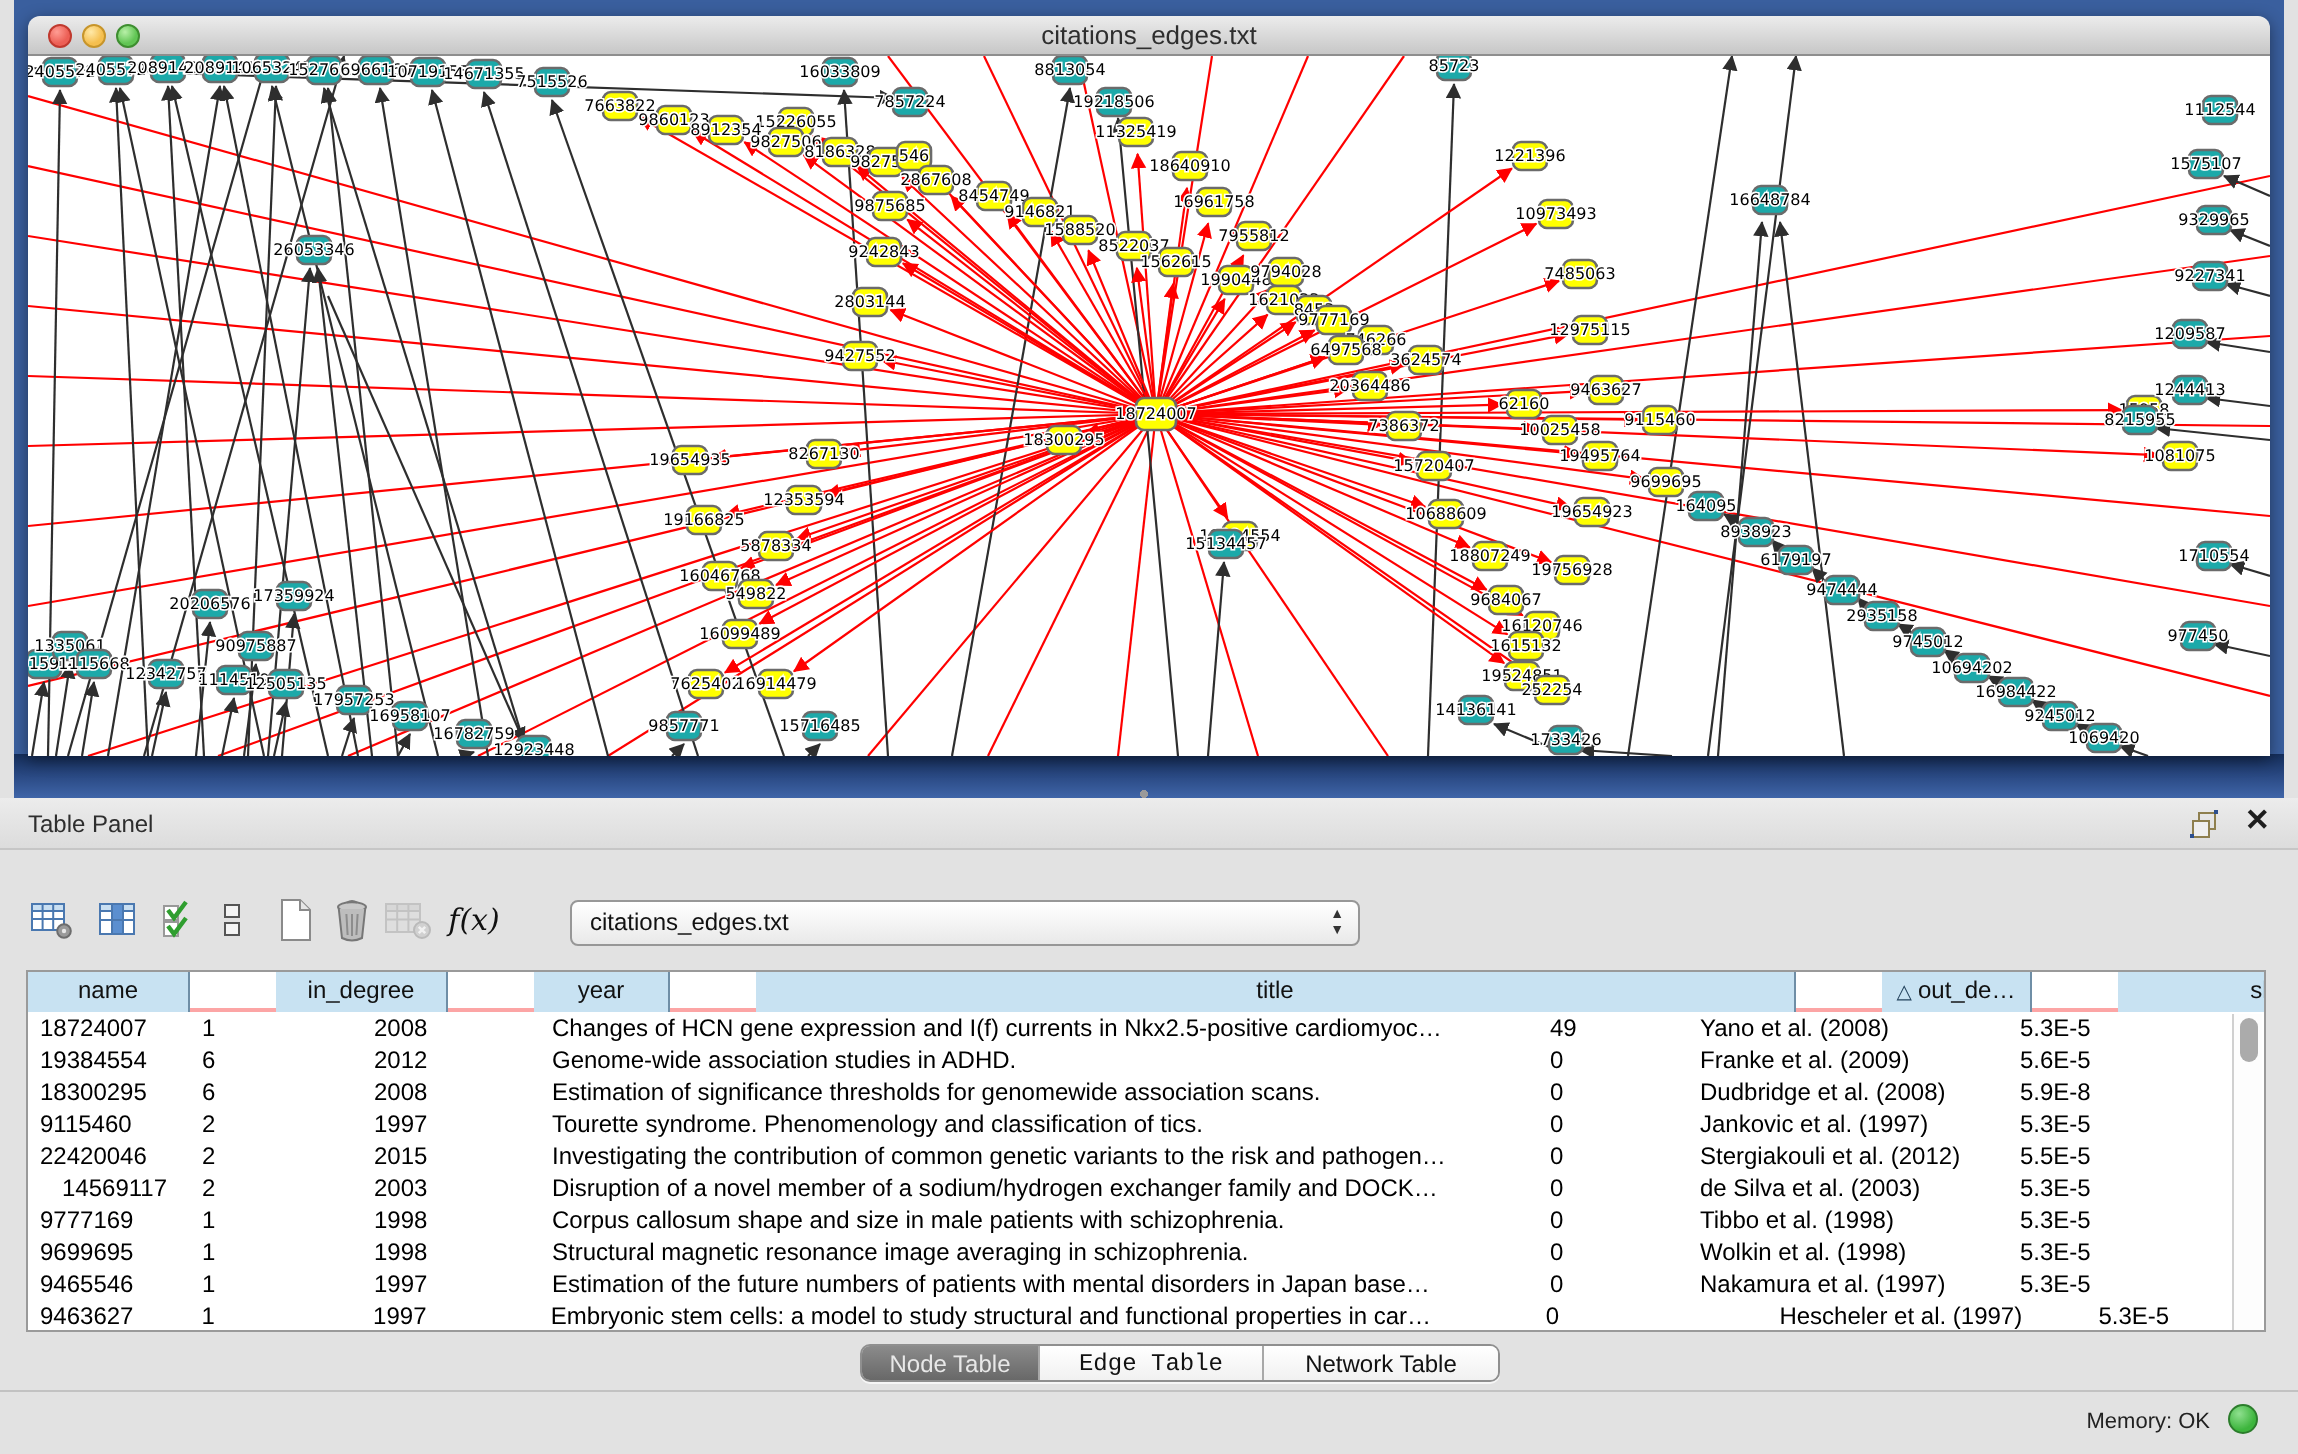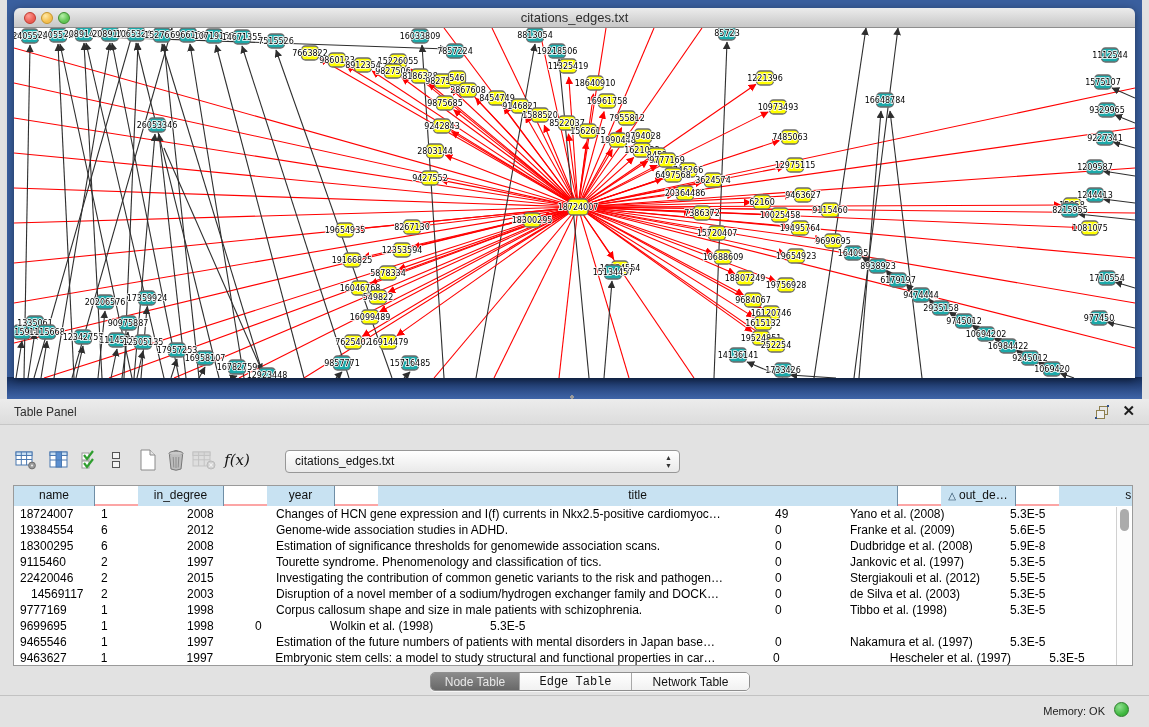--- a/index.html
+++ b/index.html
@@ -908,20 +908,21 @@
             <div class="td" style="width: 68px;">1998</div>
             <div class="td title-cell" style="width: 520px;">Corpus callosum shape and size in male patients with schizophrenia.</div>
             <div class="td" style="width: 75px;">0</div>
             <div class="td" style="width: 160px;">Tibbo et al. (1998)</div>
             <div class="td" style="width: 89px;">5.3E-5</div>
           </div>
           <div class="tr">
             <div class="td" style="width: 81px;">9699695</div>
             <div class="td" style="width: 86px;">1</div>
             <div class="td" style="width: 68px;">1998</div>
+            <div class="td title-cell" style="width: 520px;">Structural magnetic resonance image averaging in schizophrenia.</div>
             <div class="td" style="width: 75px;">0</div>
             <div class="td" style="width: 160px;">Wolkin et al. (1998)</div>
             <div class="td" style="width: 89px;">5.3E-5</div>
           </div>
           <div class="tr">
             <div class="td" style="width: 81px;">9465546</div>
             <div class="td" style="width: 86px;">1</div>
             <div class="td" style="width: 68px;">1997</div>
             <div class="td title-cell" style="width: 520px;">Estimation of the future numbers of patients with mental disorders in Japan base…</div>
             <div class="td" style="width: 75px;">0</div>

